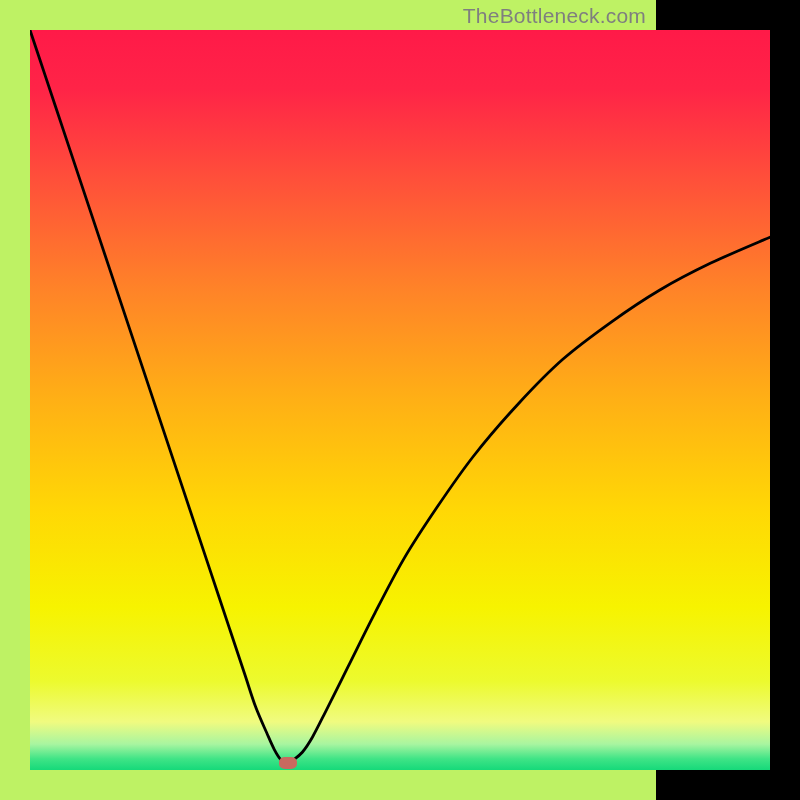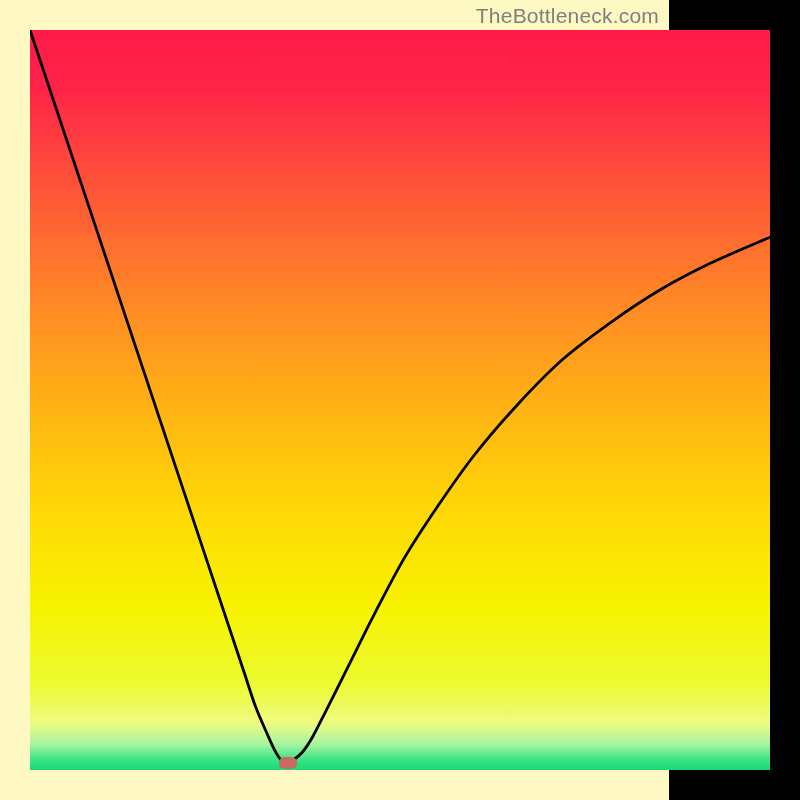--- a/index.html
+++ b/index.html
@@ -8,22 +8,21 @@
     width: 800px;
     height: 800px;
     background: #000000;
     overflow: hidden;
     font-family: Arial, Helvetica, sans-serif;
   }
   .stage {
     position: relative;
     width: 656px;
     height: 800px;
-    background: #fef9c3;
-    padding-left: 13px;
+    background: #bef264;
   }
   .plot-area {
     position: absolute;
     left: 30px;
     top: 30px;
     width: 740px;
     height: 740px;
     overflow: hidden;
   }
   .gradient-bg {

